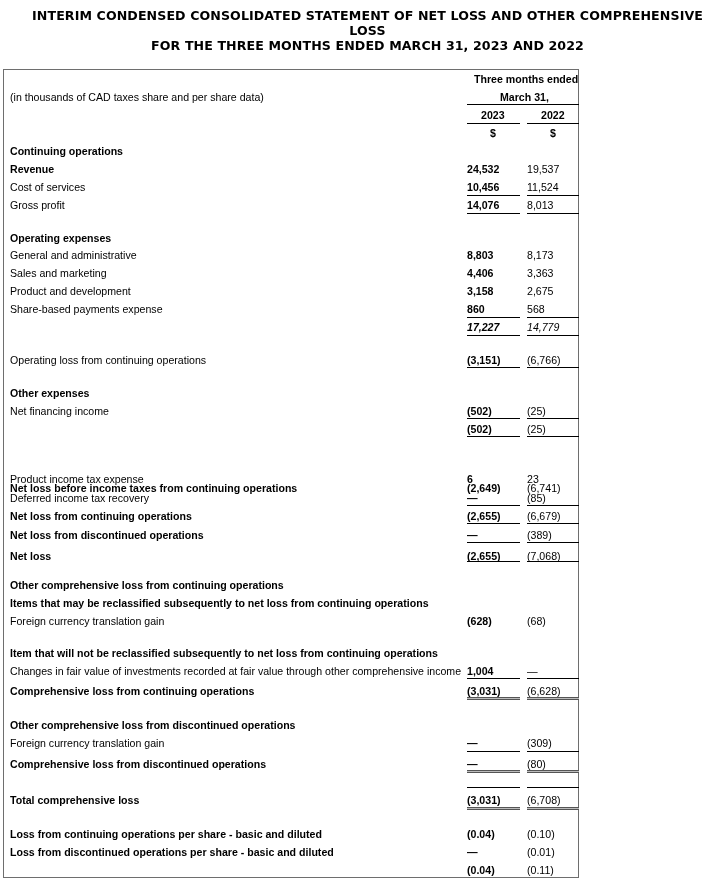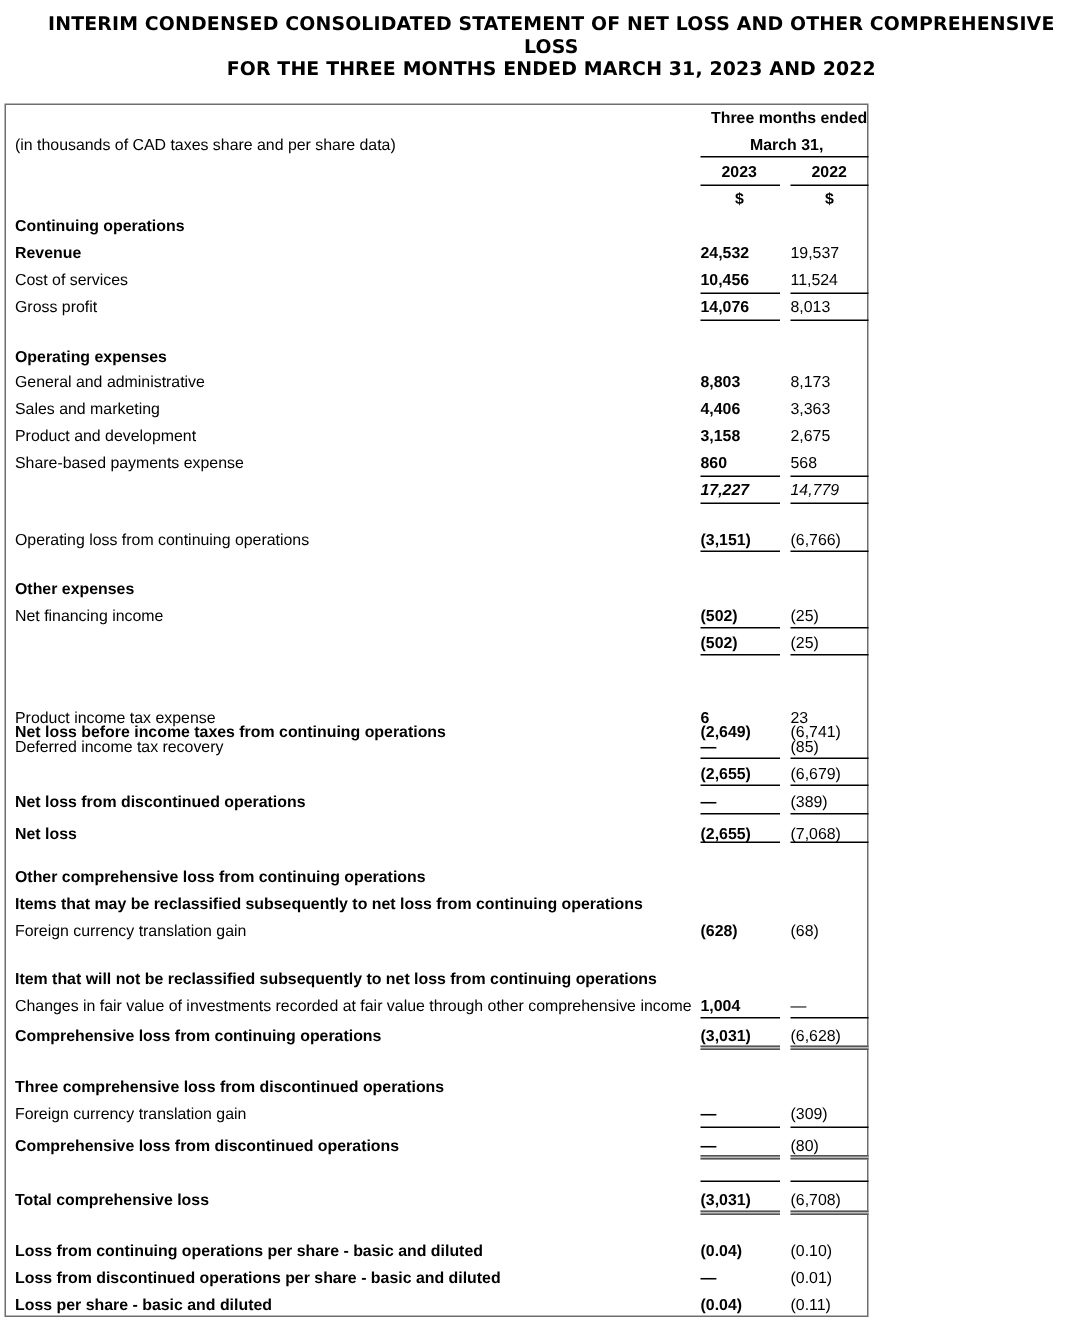--- a/index.html
+++ b/index.html
@@ -148,20 +148,21 @@
     <span class="v2">23</span>
   </div>
 <div class="row" style="top:489px;">
     <span class="lbl">Deferred income tax recovery</span>
     <span class="v1 b">—</span>
     <span class="v2 paren">(85)</span>
   </div>
 <div class="line c1" style="top:505px;"></div>
 <div class="line c2" style="top:505px;"></div>
 <div class="row" style="top:507px;">
+    <span class="lbl b">Net loss from continuing operations</span>
     <span class="v1 b paren">(2,655)</span>
     <span class="v2 paren">(6,679)</span>
   </div>
 <div class="line c1" style="top:523px;"></div>
 <div class="line c2" style="top:523px;"></div>
 <div class="row" style="top:526px;">
     <span class="lbl b">Net loss from discontinued operations</span>
     <span class="v1 b">—</span>
     <span class="v2 paren">(389)</span>
   </div>
@@ -199,21 +200,21 @@
 <div class="line c2" style="top:678px;"></div>
 <div class="row" style="top:682px;">
     <span class="lbl b">Comprehensive loss from continuing operations</span>
     <span class="v1 b paren">(3,031)</span>
     <span class="v2 paren">(6,628)</span>
   </div>
 <div class="dline c1" style="top:697px;"></div>
 <div class="dline c2" style="top:697px;"></div>
 
 <div class="row" style="top:716px;">
-    <span class="lbl b">Three comprehensive loss from discontinued operations</span>
+    <span class="lbl b">Other comprehensive loss from discontinued operations</span>
   </div>
 <div class="row" style="top:734px;">
     <span class="lbl">Foreign currency translation gain</span>
     <span class="v1 b">—</span>
     <span class="v2 paren">(309)</span>
   </div>
 <div class="line c1" style="top:751px;"></div>
 <div class="line c2" style="top:751px;"></div>
 <div class="row" style="top:755px;">
     <span class="lbl b">Comprehensive loss from discontinued operations</span>
@@ -237,16 +238,15 @@
     <span class="lbl b">Loss from continuing operations per share - basic and diluted</span>
     <span class="v1 b paren">(0.04)</span>
     <span class="v2 paren">(0.10)</span>
   </div>
 <div class="row" style="top:843px;">
     <span class="lbl b">Loss from discontinued operations per share - basic and diluted</span>
     <span class="v1 b">—</span>
     <span class="v2 paren">(0.01)</span>
   </div>
 <div class="row" style="top:861px;">
-    <span class="lbl b">Loss per share - basic and diluted</span>
     <span class="v1 b paren">(0.04)</span>
     <span class="v2 paren">(0.11)</span>
   </div>
 
 </body></html>

